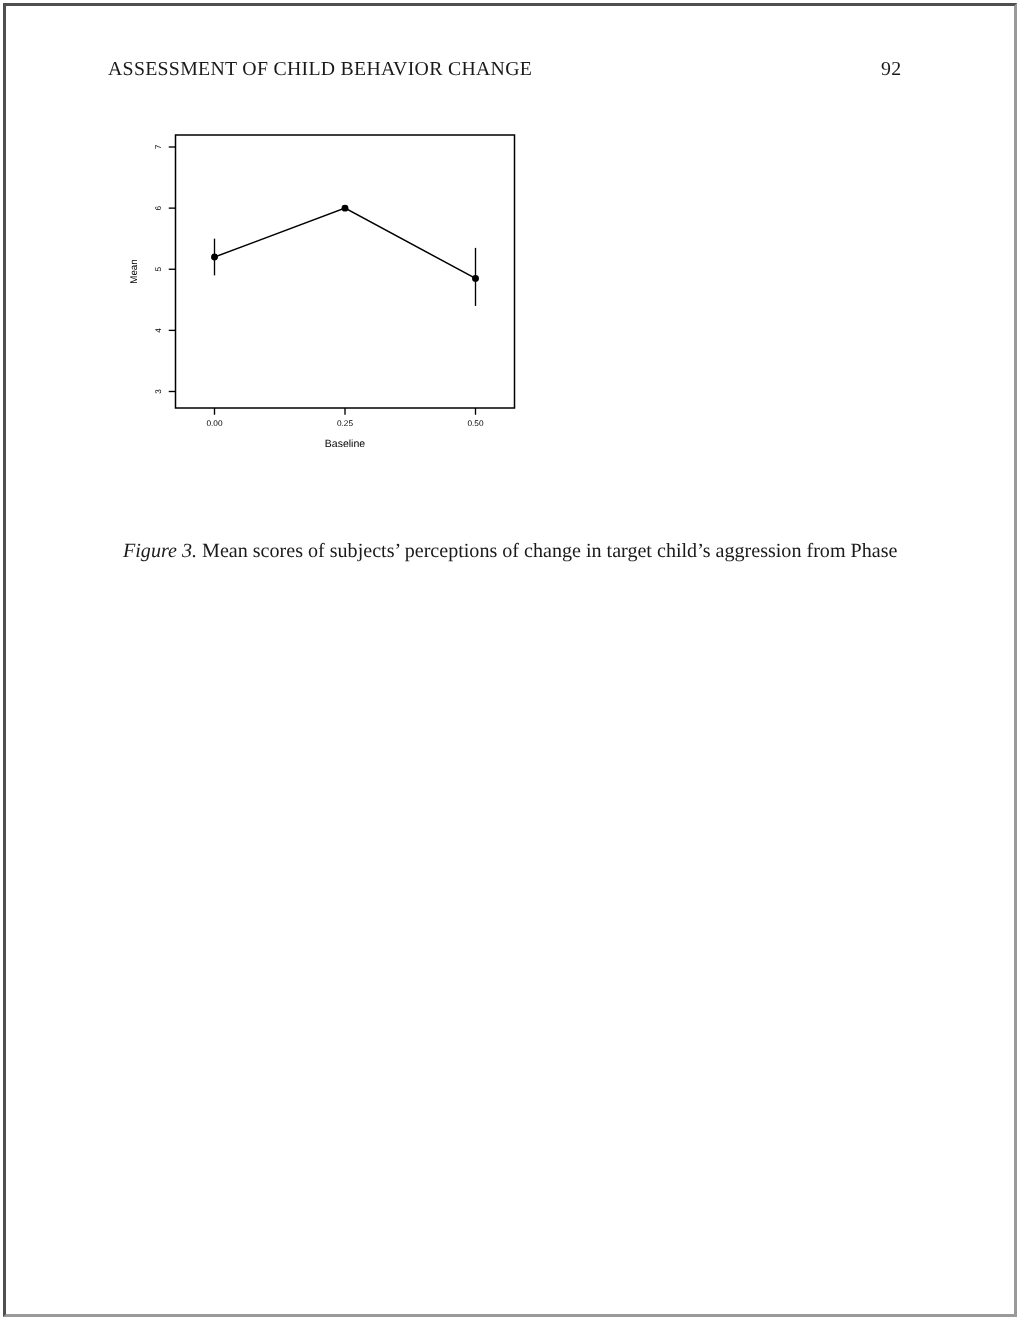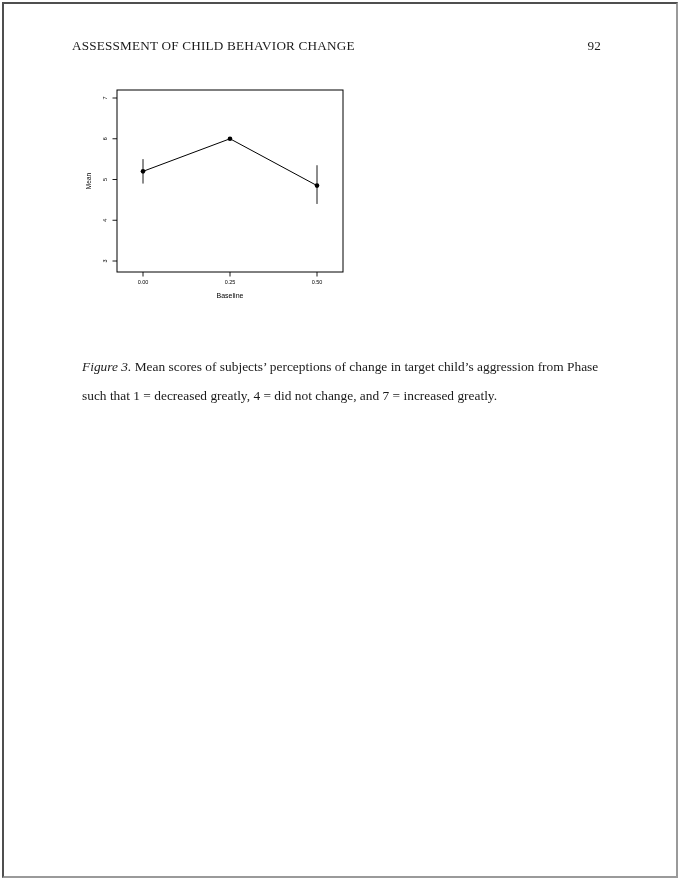--- a/index.html
+++ b/index.html
@@ -82,15 +82,14 @@
         <line x1="237" y1="123.94999999999999" x2="237" y2="85.23750000000001" stroke="#000000" stroke-width="0.9"></line>
         <polyline points="63,91.35 150,58.75 237,105.61250000000001" fill="none" stroke="#000000" stroke-width="1"></polyline>
         <circle cx="63" cy="91.35" r="2.3" fill="#000000"></circle>
         <circle cx="150" cy="58.75" r="2.3" fill="#000000"></circle>
         <circle cx="237" cy="105.61250000000001" r="2.3" fill="#000000"></circle>
       </svg>
   </div>
 
   <div class="caption">
     <div class="caption-line"><em>Figure 3.</em><span> Mean scores of subjects’ perceptions of change in target child’s aggression from Phase</span></div>
-    <div class="caption-line">such that 1 = decreased greatly, 4 = did not change, and 7 = increased greatly.</div>
   </div>
 </div>
 
 </body></html>

